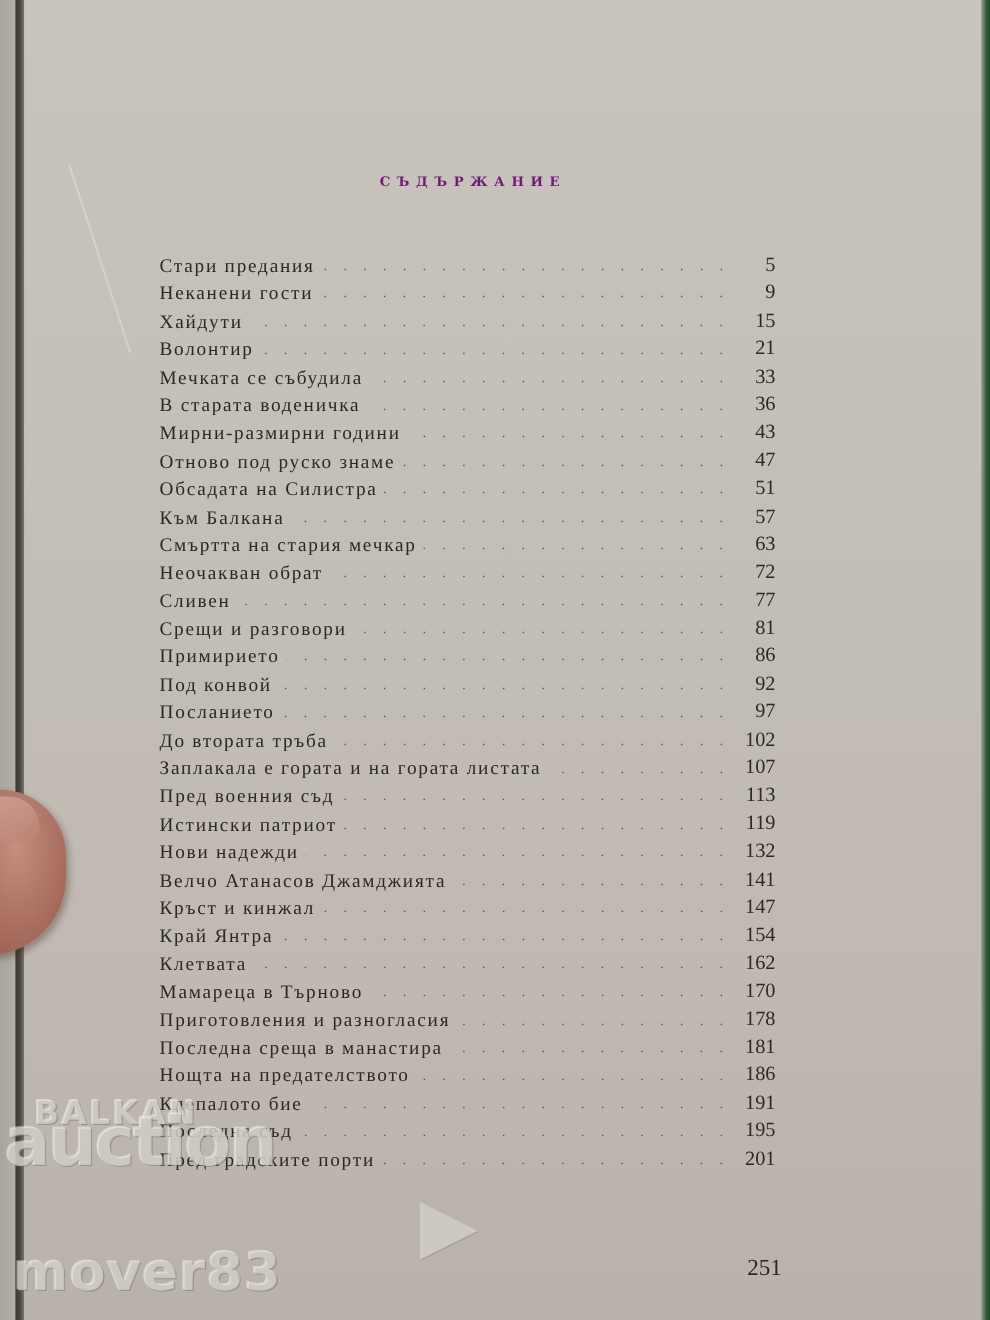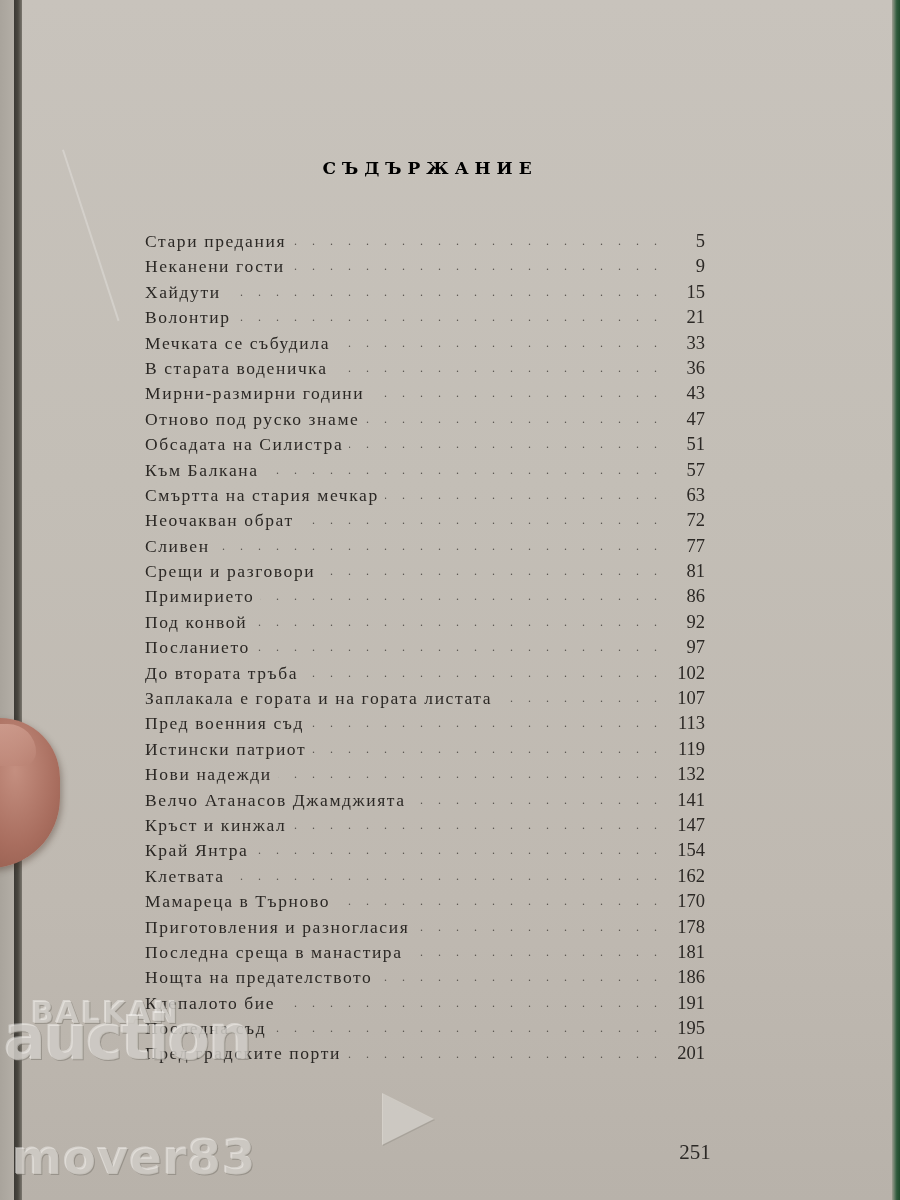--- a/index.html
+++ b/index.html
@@ -46,39 +46,39 @@
       transform: rotate(-18deg);
       transform-origin: top left;
     }
     .title {
       position: absolute;
       left: 0; top: 158px;
       width: 820px;
       text-align: center;
       font-family: "DejaVu Serif", serif;
       font-weight: bold;
-      font-size: 17px;
+      font-size: 12px;
       letter-spacing: 6px;
-      color: #000000;
+      color: #701a75;
       padding-left: 0;
     }
     .title span { margin-left: 40px; }
     .toc {
       position: absolute;
       left: 145px; top: 229px;
       width: 560px;
       margin: 0; padding: 0;
       list-style: none;
     }
     .toc-row {
       position: relative;
       height: 25.4px;
       line-height: 25.4px;
       display: flex;
-      align-items: flex-end;
+      align-items: flex-start;
       color: #2b2825;
       font-family: "Liberation Serif", serif;
       font-size: 17.5px;
       letter-spacing: 1.6px;
       white-space: nowrap;
     }
     .toc-title {
       flex: 0 0 auto;
       padding-right: 6px;
     }

